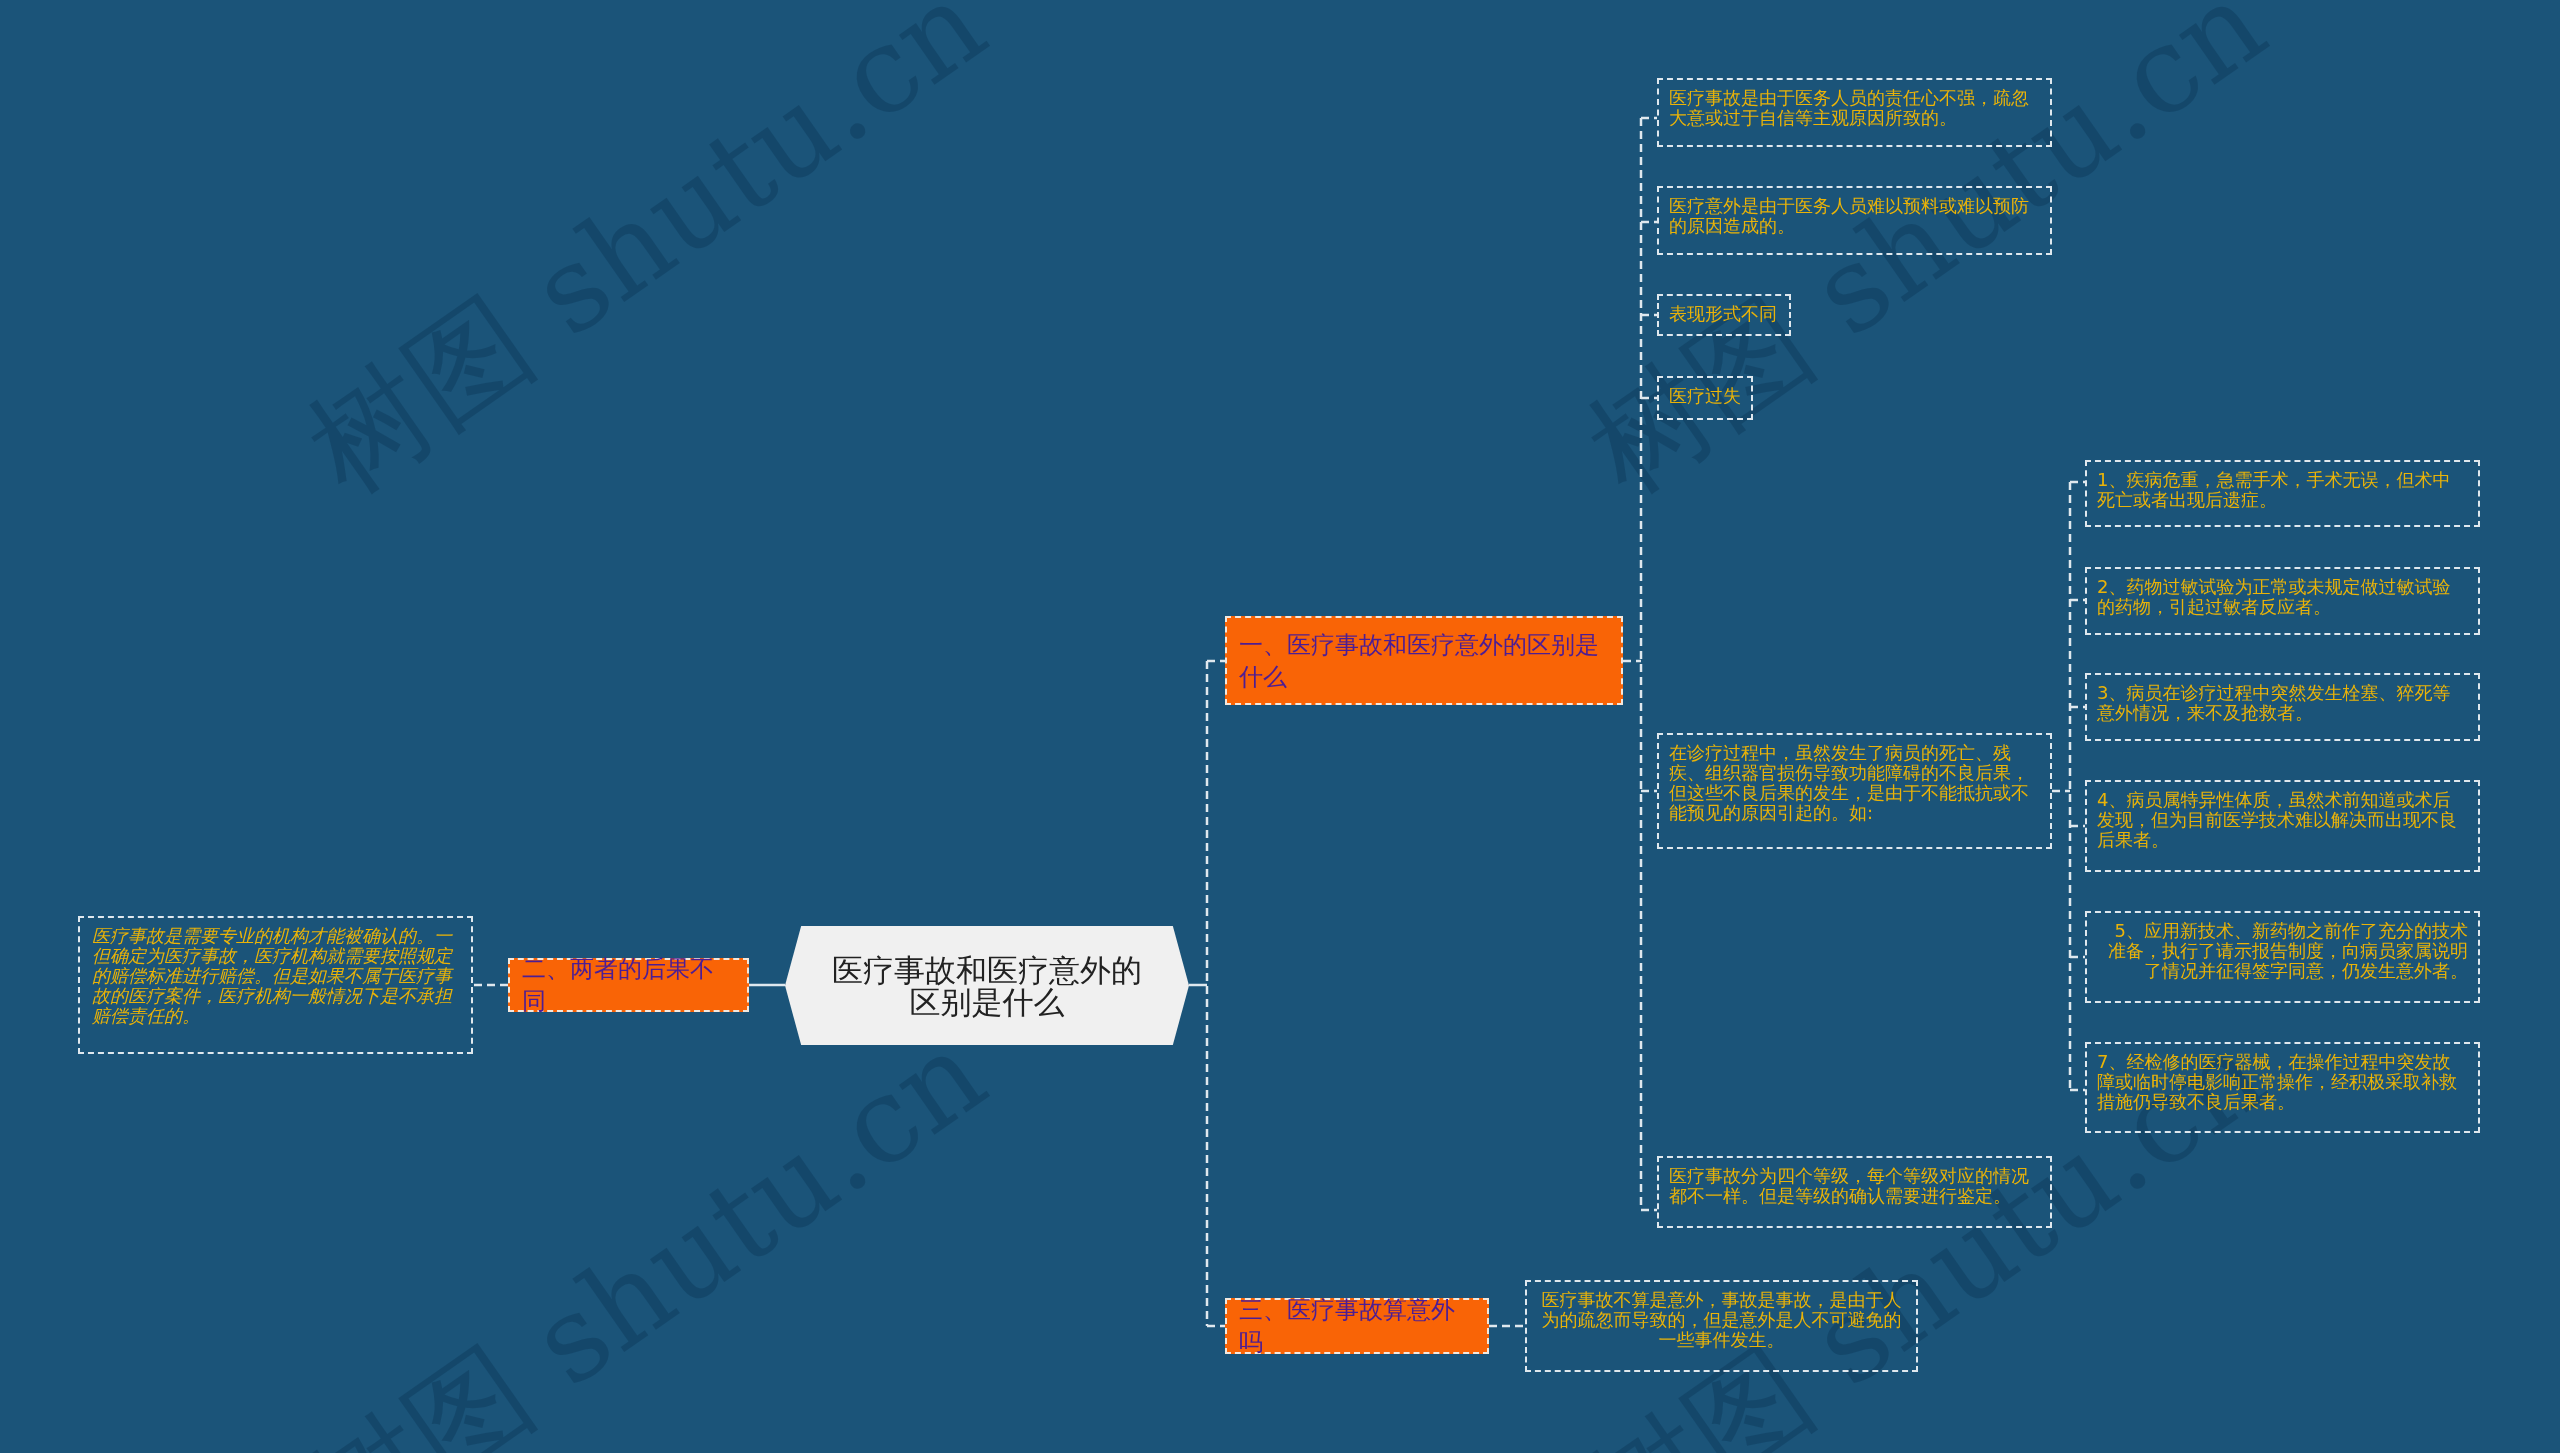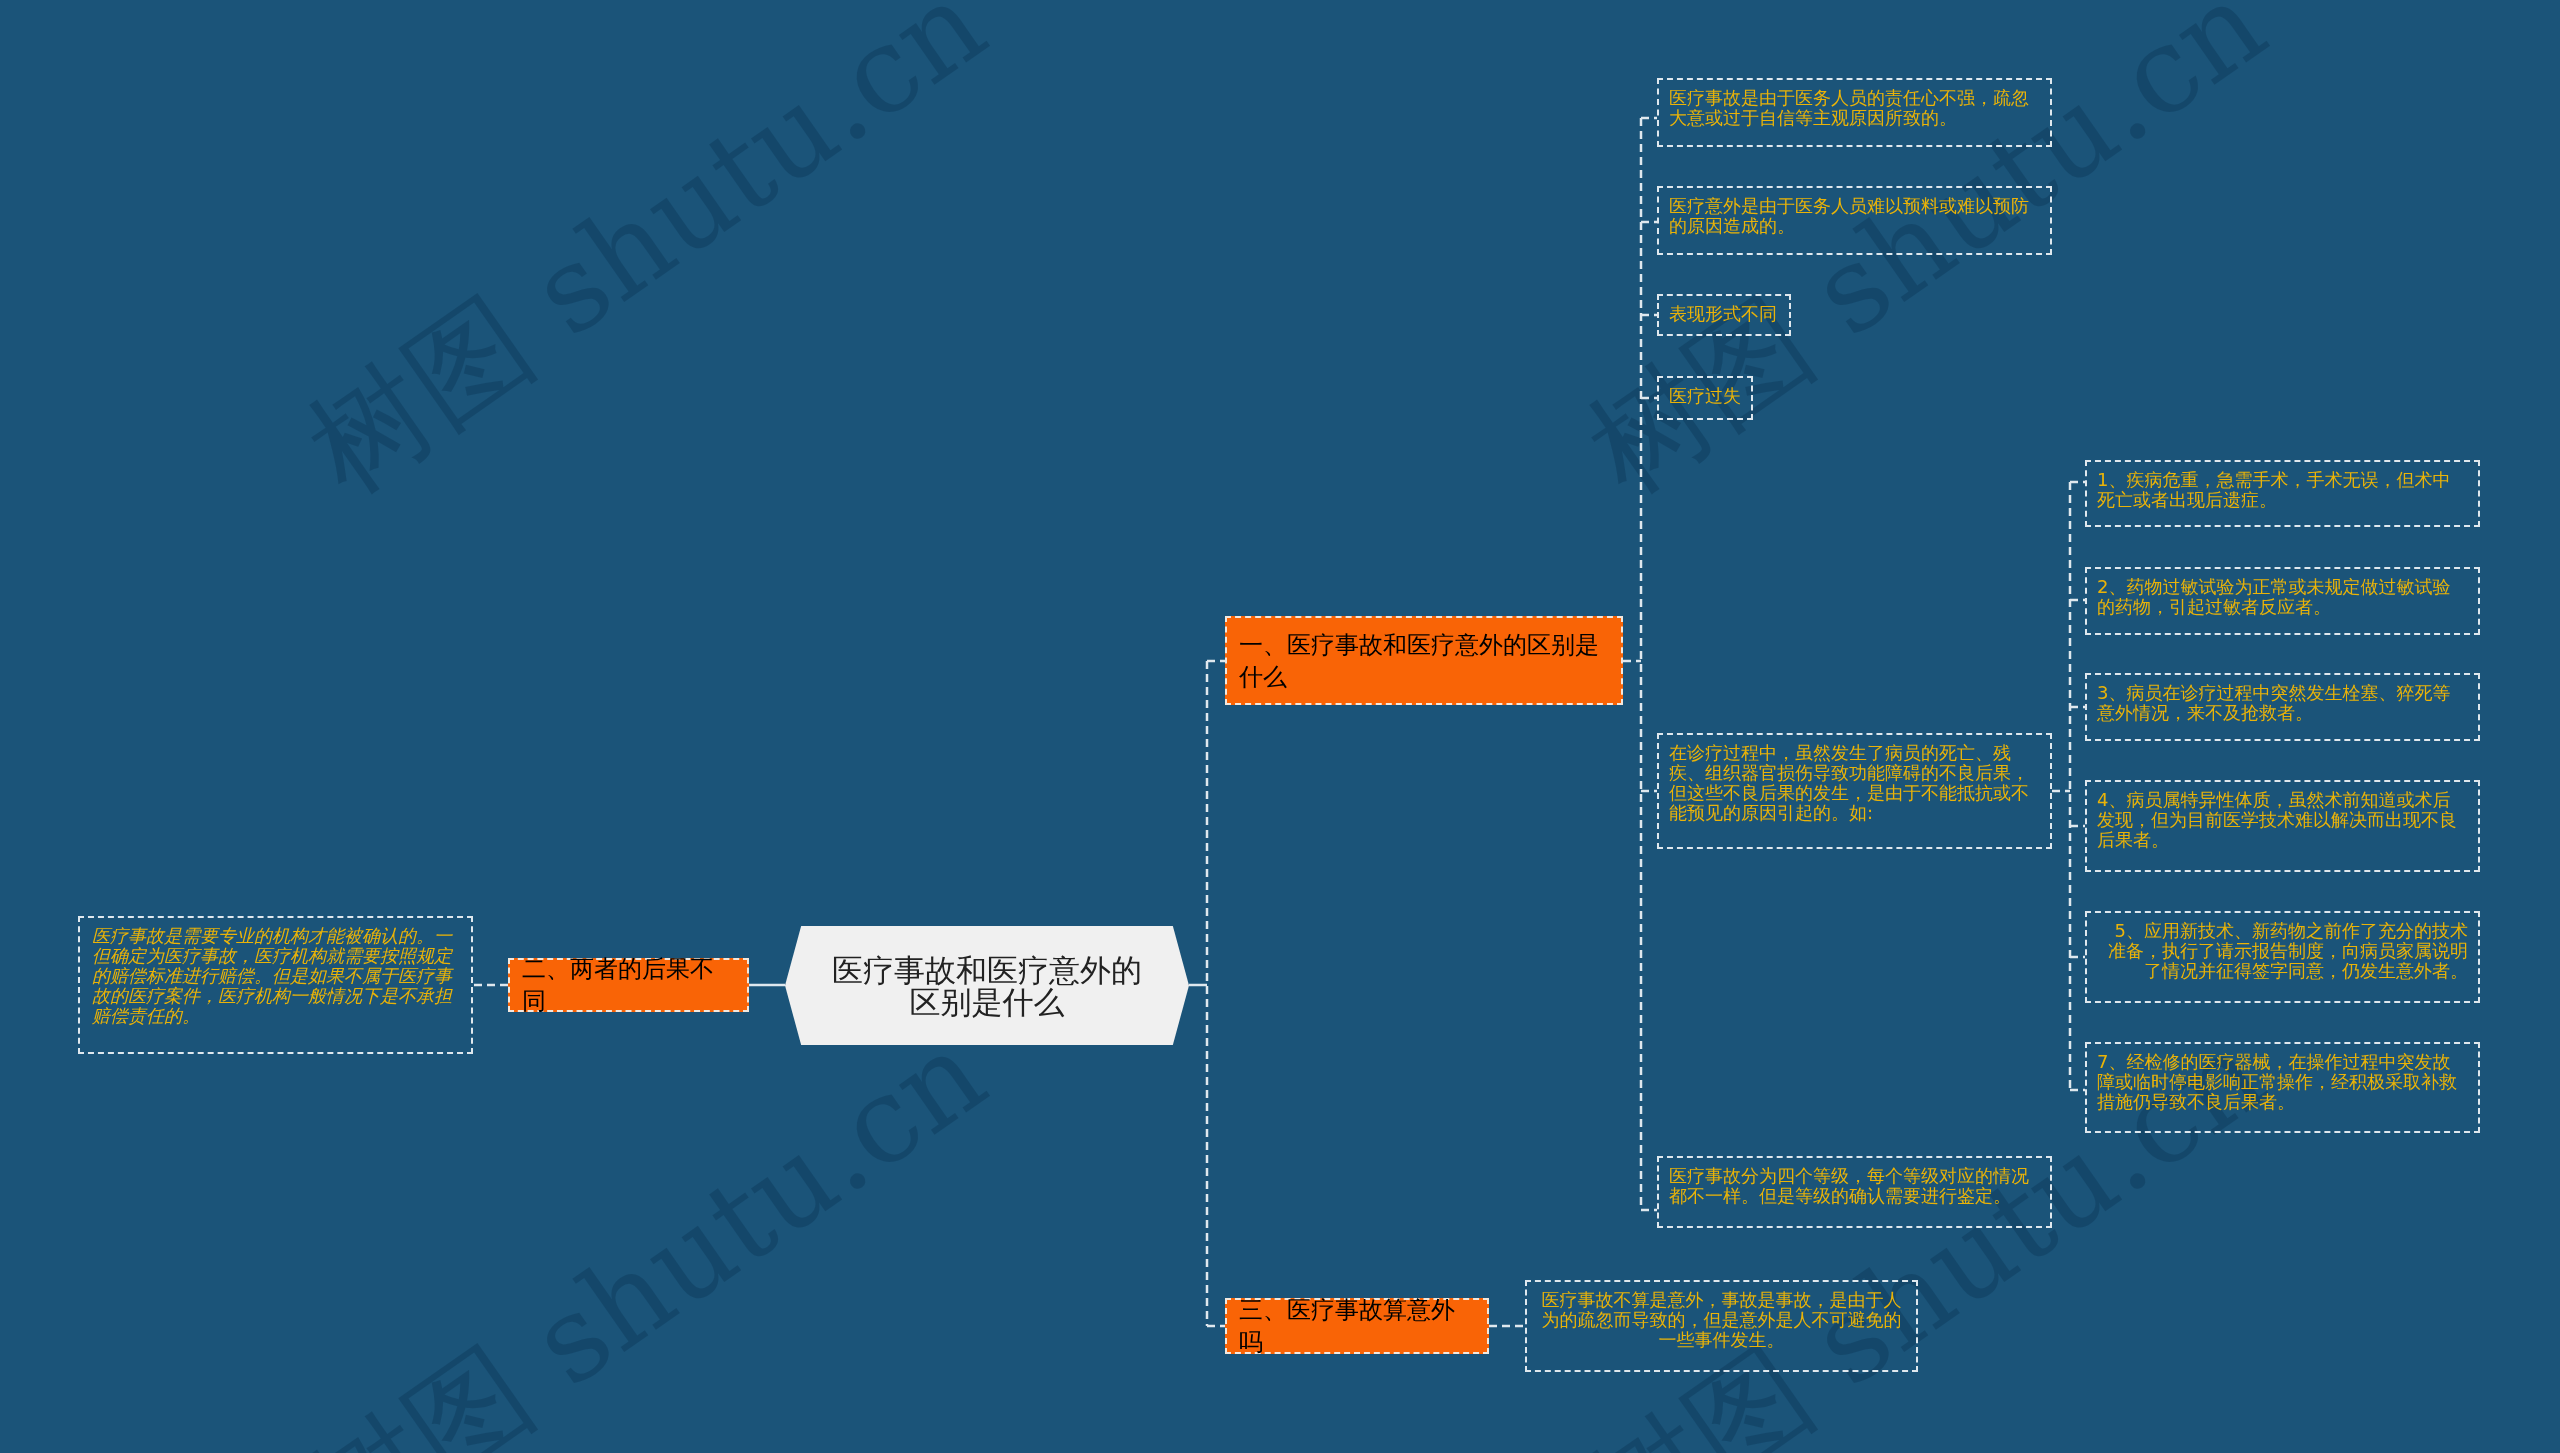--- a/index.html
+++ b/index.html
@@ -9,21 +9,21 @@
     font-family: "DejaVu Sans", "Liberation Sans", sans-serif;
   }
   .watermark {
     position: absolute; color: rgba(10, 50, 80, 0.35);
     font-family: "DejaVu Serif", "Liberation Serif", serif;
     font-size: 118px; white-space: nowrap;
     transform: rotate(-35deg); transform-origin: left bottom;
     pointer-events: none; user-select: none;
   }
   svg.lines { position: absolute; left: 0; top: 0; }
-  .node { position: absolute; box-sizing: border-box; color: #000000; }
+  .node { position: absolute; box-sizing: border-box; color: #4c1d95; }
   .root {
     background: #f0f0f0; color: #222222;
     clip-path: polygon(4% 0, 96% 0, 100% 50%, 96% 100%, 4% 100%, 0 50%);
     display: flex; align-items: center; justify-content: center; text-align: center;
     font-size: 31px; line-height: 32px; padding: 0 34px;
   }
   .branch {
     background: #f96406; border: 2px dashed #f3e8de;
     font-size: 24px; line-height: 32px; padding: 8px 12px;
     display: flex; align-items: center;

